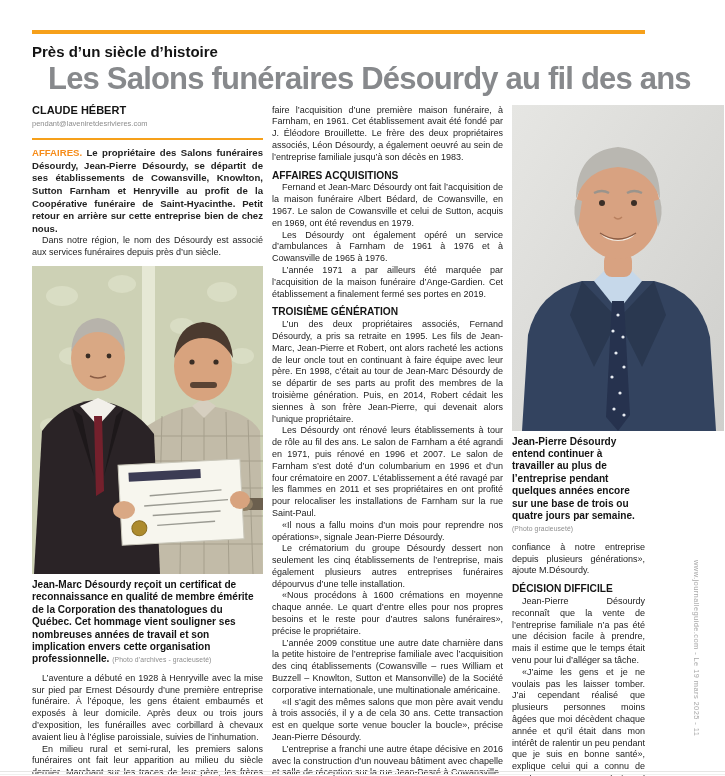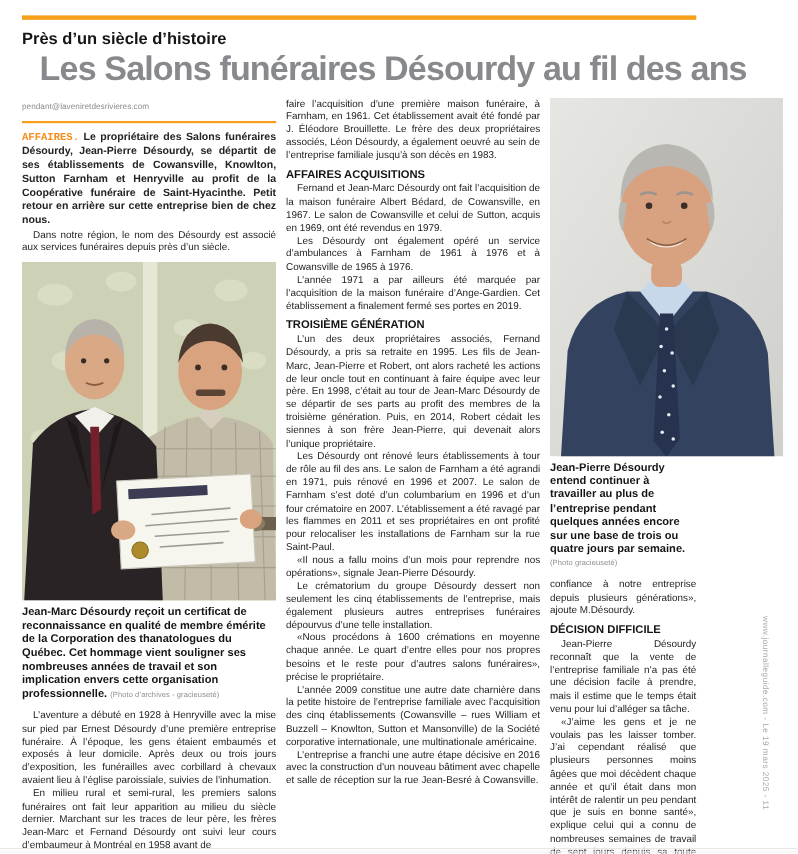--- a/index.html
+++ b/index.html
@@ -1,35 +1,35 @@
 <!DOCTYPE html>
 <html lang="fr"><head>
 <meta charset="utf-8">
 <style>
   html,body{margin:0;padding:0;}
   body{
     width:725px;height:776px;background:#ffffff;position:relative;overflow:hidden;
     font-family:"Liberation Sans",sans-serif;color:#1d1d1b;
   }
-  .page{position:absolute;top:0;left:0;width:650px;height:776px;padding:14px 17px 0 20px;box-sizing:border-box;}
+  .page{position:absolute;top:0;left:12px;width:650px;height:776px;padding:30px 17px 0 20px;box-sizing:border-box;}
   .topbar{height:4px;background:#F6A01A;margin-bottom:9px;}
   .kicker{font-size:15px;font-weight:bold;color:#141414;margin:0 0 3px 0;}
   .headline{font-size:31px;font-weight:bold;color:#87898C;letter-spacing:-0.8px;line-height:1.02;margin:0 0 10px 16px;white-space:nowrap;}
   .cols{display:flex;gap:9px;}
   .col{text-align:justify;font-size:9px;line-height:11.8px;color:#232323;}
   .col1{width:231px;flex:0 0 231px;}
   .col2{width:231px;flex:0 0 231px;}
   .col3{flex:1;min-width:0;}
   .byline-name{font-size:11px;font-weight:bold;color:#141414;text-align:left;}
   .byline-email{font-size:7.5px;color:#8d8d8d;text-align:left;margin-top:2px;}
   .rule-orange{border:none;border-top:2px solid #F6A01A;margin:8px 0 7px 0;}
   p{margin:0;text-indent:10px;}
   p.noindent{text-indent:0;}
   .lead{font-weight:bold;font-size:9.6px;line-height:12.6px;text-indent:0;}
-  .lead .label{color:#F68C1A;font-family:Liberation Mono, monospace;}
+  .lead .label{color:#F68C1A;}
   h3.sec{font-size:10.2px;font-weight:bold;color:#141414;margin:6px 0 1px 0;text-align:left;letter-spacing:0;}
   .photo{display:block;margin:7px 0 5px 0;}
   .caption{font-size:10.1px;line-height:12.4px;font-weight:bold;text-align:left;margin:1px 0 6px 0;color:#141414;}
   .credit{font-weight:normal;font-size:6.8px;color:#8d8d8d;letter-spacing:0.1px;}
   .vertical-edge{
     position:absolute;right:24px;top:560px;writing-mode:vertical-rl;
     font-size:7.5px;color:#a8a8a8;letter-spacing:0.4px;white-space:nowrap;
   }
   .bottom-rule{position:absolute;left:0;right:0;bottom:4px;border-top:1px solid #e6e6e4;}
   .bottom-rule2{position:absolute;left:0;right:0;bottom:1px;border-top:1px solid #f0f0ee;}
@@ -40,20 +40,21 @@
 <div class="page">
 
   <div class="topbar"></div>
 
   <div class="kicker">Près d’un siècle d’histoire</div>
   <h1 class="headline">Les Salons funéraires Désourdy au fil des ans</h1>
 
   <div class="cols">
 
     <div class="col col1">
+      <div class="byline-name">CLAUDE HÉBERT</div>
       <div class="byline-email">pendant@laveniretdesrivieres.com</div>
       <hr class="rule-orange">
 
       <p class="lead"><span class="label">AFFAIRES.</span><span> Le propriétaire des Salons funéraires Désourdy, Jean-Pierre Désourdy, se départit de ses établissements de Cowansville, Knowlton, Sutton Farnham et Henryville au profit de la Coopérative funéraire de Saint-Hyacinthe. Petit retour en arrière sur cette entreprise bien de chez nous.</span></p>
       <p>Dans notre région, le nom des Désourdy est associé aux services funéraires depuis près d’un siècle.</p>
 
       <svg class="photo" width="231" height="308" viewBox="0 0 231 308" xmlns="http://www.w3.org/2000/svg">
         <rect width="231" height="308" fill="#cdd1b5"></rect>
         <g fill="#dde0c8" opacity="0.8">
           <ellipse cx="30" cy="30" rx="16" ry="10"></ellipse>
@@ -131,20 +132,21 @@
       <p>Fernand et Jean-Marc Désourdy ont fait l’acquisition de la maison funéraire Albert Bédard, de Cowansville, en 1967. Le salon de Cowansville et celui de Sutton, acquis en 1969, ont été revendus en 1979.</p>
       <p>Les Désourdy ont également opéré un service d’ambulances à Farnham de 1961 à 1976 et à Cowansville de 1965 à 1976.</p>
       <p>L’année 1971 a par ailleurs été marquée par l’acquisition de la maison funéraire d’Ange-Gardien. Cet établissement a finalement fermé ses portes en 2019.</p>
       <h3 class="sec">TROISIÈME GÉNÉRATION</h3>
       <p>L’un des deux propriétaires associés, Fernand Désourdy, a pris sa retraite en 1995. Les fils de Jean-Marc, Jean-Pierre et Robert, ont alors racheté les actions de leur oncle tout en continuant à faire équipe avec leur père. En 1998, c’était au tour de Jean-Marc Désourdy de se départir de ses parts au profit des membres de la troisième génération. Puis, en 2014, Robert cédait les siennes à son frère Jean-Pierre, qui devenait alors l’unique propriétaire.</p>
       <p>Les Désourdy ont rénové leurs établissements à tour de rôle au fil des ans. Le salon de Farnham a été agrandi en 1971, puis rénové en 1996 et 2007. Le salon de Farnham s’est doté d’un columbarium en 1996 et d’un four crématoire en 2007. L’établissement a été ravagé par les flammes en 2011 et ses propriétaires en ont profité pour relocaliser les installations de Farnham sur la rue Saint-Paul.</p>
       <p>«Il nous a fallu moins d’un mois pour reprendre nos opérations», signale Jean-Pierre Désourdy.</p>
       <p>Le crématorium du groupe Désourdy dessert non seulement les cinq établissements de l’entreprise, mais également plusieurs autres entreprises funéraires dépourvus d’une telle installation.</p>
       <p>«Nous procédons à 1600 crémations en moyenne chaque année. Le quart d’entre elles pour nos propres besoins et le reste pour d’autres salons funéraires», précise le propriétaire.</p>
       <p>L’année 2009 constitue une autre date charnière dans la petite histoire de l’entreprise familiale avec l’acquisition des cinq établissements (Cowansville – rues William et Buzzell – Knowlton, Sutton et Mansonville) de la Société corporative internationale, une multinationale américaine.</p>
+      <p>«Il s’agit des mêmes salons que mon père avait vendu à trois associés, il y a de cela 30 ans. Cette transaction est en quelque sorte venue boucler la boucle», précise Jean-Pierre Désourdy.</p>
       <p>L’entreprise a franchi une autre étape décisive en 2016 avec la construction d’un nouveau bâtiment avec chapelle et salle de réception sur la rue Jean-Besré à Cowansville.</p>
 
     </div>
 
     <div class="col col3">
 
       <svg class="photo" style="margin-top:0;" width="212" height="326" viewBox="0 0 212 326" xmlns="http://www.w3.org/2000/svg">
         <defs>
           <linearGradient id="bgGrad" x1="0" y1="0" x2="1" y2="1">
             <stop offset="0" stop-color="#e6e6e3"></stop>

